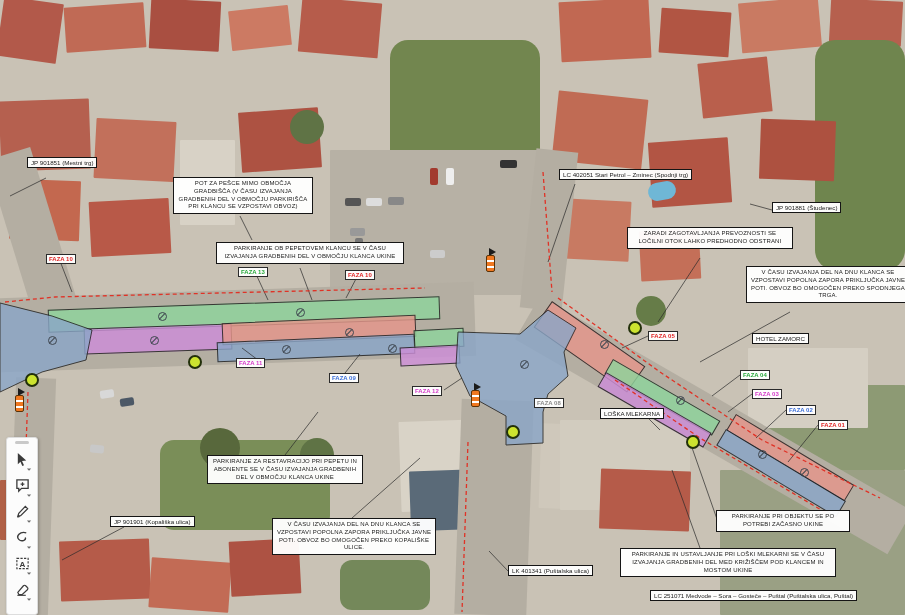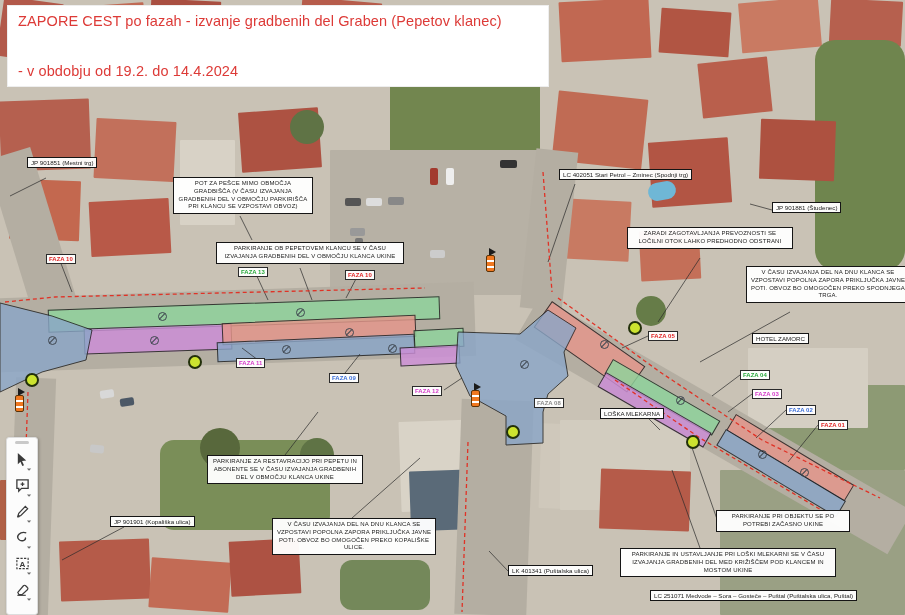--- a/index.html
+++ b/index.html
@@ -193,24 +193,20 @@
       <div class="nostop" style="left: 150px; top: 336px;"></div>
       <div class="nostop" style="left: 282px; top: 345px;"></div>
       <div class="nostop" style="left: 48px; top: 336px;"></div>
       <div class="nostop" style="left: 600px; top: 340px;"></div>
       <div class="nostop" style="left: 676px; top: 396px;"></div>
       <div class="nostop" style="left: 758px; top: 450px;"></div>
       <div class="nostop" style="left: 800px; top: 468px;"></div>
       <div class="nostop" style="left: 520px; top: 360px;"></div>
     </div>
 
-  <div id="titlebox">
-    <div class="t" style="color: rgb(221, 58, 55);">ZAPORE CEST po fazah - izvanje gradbenih del Graben (Pepetov klanec)</div>
-    <div class="t" style="color: rgb(221, 58, 55);">- v obdobju od 19.2. do 14.4.2024</div>
-  </div>
 
   <div class="rlabel" style="left:27px;top:157px;">JP 901851 (Mestni trg)</div>
   <div class="rlabel" style="left:559px;top:169px;">LC 402051 Stari Petrol – Zminec (Spodnji trg)</div>
   <div class="rlabel" style="left:772px;top:202px;">JP 901881 (Študenec)</div>
   <div class="rlabel" style="left:752px;top:333px;">HOTEL ZAMORC</div>
   <div class="rlabel" style="left:600px;top:408px;">LOŠKA MLEKARNA</div>
   <div class="rlabel" style="left:110px;top:516px;">JP 901901 (Kopališka ulica)</div>
   <div class="rlabel" style="left:508px;top:565px;">LK 401341 (Puštalska ulica)</div>
   <div class="rlabel" style="left:650px;top:590px;">LC 251071 Medvode – Sora – Gosteče – Puštal (Puštalska ulica, Puštal)</div>
 

